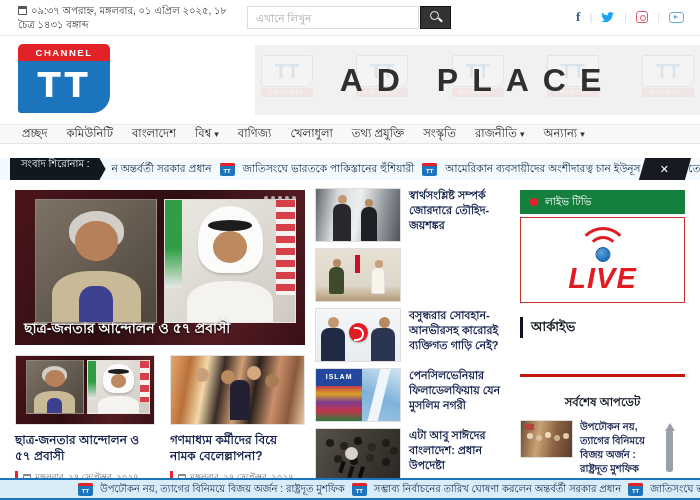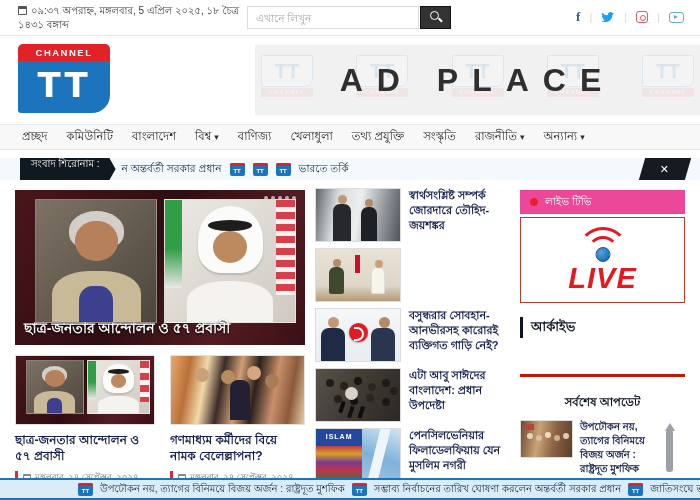--- a/index.html
+++ b/index.html
@@ -30,27 +30,27 @@
   .logo-channel { height:17px; background:#e32227; color:#fff; font-size:9.5px; font-weight:bold; letter-spacing:1.5px; text-align:center; line-height:17px; border-radius:5px 5px 0 0; }
   .logo-tt { height:52px; background:#1c74bc; border-radius:0 0 18px 3px; color:#fff; font-weight:bold; font-size:34px; letter-spacing:3px; text-align:center; line-height:48px; font-family:"DejaVu Sans",sans-serif; }
   .ad { position:absolute; left:255px; top:45px; width:445px; height:70px; background:#f1f1f1; overflow:hidden; cursor:pointer; }
   .ad-wms { position:absolute; inset:0; display:flex; justify-content:space-between; padding:10px 6px; opacity:.22; }
   .wm { width:52px; text-align:center; }
   .wm-tt { background:#fff; border:1px solid #9ec4e2; color:#8db9dd; font-weight:bold; font-size:20px; line-height:30px; height:32px; border-radius:2px 2px 8px 2px; }
   .wm-ch { background:#f0b9bb; color:#fff; font-size:6px; font-weight:bold; letter-spacing:1px; line-height:9px; height:9px; margin-top:1px; }
   .ad-text { position:absolute; inset:0; display:flex; align-items:center; justify-content:center; font-size:32px; letter-spacing:14px; color:#2f2f2f; font-weight:700; z-index:1; }
 
   
-  .nav { position:absolute; top:124px; left:0; right:0; height:26px; background:#f8f8f8; border-top:1px solid #ececec; border-bottom:1px solid #e3e3e3; display:flex; align-items:center; padding-left:22px; gap:19px; }
+  .nav { position:absolute; top:124px; left:0; right:0; height:20px; background:#f8f8f8; border-top:1px solid #ececec; border-bottom:1px solid #e3e3e3; display:flex; align-items:center; padding-left:22px; gap:19px; }
   .nav-item { font-size:11.5px; color:#1d1d1d; cursor:pointer; white-space:nowrap; display:flex; align-items:center; gap:3px; }
   .chev { font-size:9px; color:#333; }
 
   
   .ticker { position:absolute; top:158px; left:0; right:0; height:22px; background:#f3f9fd; display:flex; align-items:center; overflow:hidden; }
-  .ticker-label { position:relative; z-index:2; margin-left:20px; background:#101820; color:#fff; font-size:10px; height:32px; line-height:22px; padding:0 16px 0 11px; white-space:nowrap; clip-path:polygon(0 0,calc(100% - 9px) 0,100% 50%,calc(100% - 9px) 100%,0 100%); }
+  .ticker-label { position:relative; z-index:2; margin-left:10px; background:#101820; color:#fff; font-size:10px; height:32px; line-height:22px; padding:0 16px 0 11px; white-space:nowrap; clip-path:polygon(0 0,calc(100% - 9px) 0,100% 50%,calc(100% - 9px) 100%,0 100%); }
   .ticker-items { display:flex; align-items:center; gap:8px; margin-left:6px; white-space:nowrap; font-size:10.5px; color:#0e2a47; }
   .ticker-items a { cursor:pointer; }
   .tt-mini { display:inline-block; width:15px; height:13px; background:#1c74bc; border-radius:2px; position:relative; color:#fff; font-size:6px; font-weight:bold; text-align:center; line-height:17px; flex-shrink:0; }
   .tt-mini::before { content:""; position:absolute; top:0; left:0; right:0; height:3.5px; background:#e32227; border-radius:2px 2px 0 0; }
   .ticker-close { position:absolute; right:12px; top:0; width:46px; height:22px; background:#171b21; transform:skewX(-16deg); cursor:pointer; z-index:3; display:flex; align-items:center; justify-content:center; }
   .ticker-close span { transform:skewX(16deg); color:#fff; font-size:11px; }
 
   
   .pp { position:relative; background:linear-gradient(120deg,#4a151b 0%,#2e0e12 45%,#531c22 75%,#3a1016 100%); overflow:hidden; }
   .ph { position:absolute; overflow:hidden; border:1px solid rgba(255,255,255,.25); }
@@ -111,21 +111,21 @@
   .th4 .p4l span { position:absolute; top:4px; left:0; right:0; text-align:center; color:#fff; font-size:7px; font-weight:bold; letter-spacing:1px; }
   .th4 .p4r { position:absolute; right:0; top:0; width:45%; height:100%; background:linear-gradient(200deg,#cfe3f2 0%,#7fb2d9 55%,#9ec6e4 100%); }
   .th4 .p4r::after { content:""; position:absolute; left:30%; top:-10%; width:26%; height:120%; background:#eef6fc; transform:rotate(14deg); }
   .th5 { background:linear-gradient(120deg,#57524a 0%,#3a3630 60%,#2c2824 100%); }
   .th5 .heads { position:absolute; left:10px; top:10px; width:8px; height:8px; border-radius:50%; background:#1f1c18;
     box-shadow:14px 3px 0 #262219, 28px -2px 0 #171411, 42px 4px 0 #2b2620, 56px 0 0 #1f1c18, 8px 16px 0 #242018, 24px 18px 0 #14120f, 40px 15px 0 #2b2620, 56px 19px 0 #1b1814, 64px 8px 0 #242018; }
   .th5 .speaker { position:absolute; left:34%; top:34%; width:13px; height:13px; border-radius:50%; background:#d8d2cb; }
   .th5 .mic { position:absolute; left:28%; top:62%; width:4px; height:12px; background:#0c0c0c; transform:rotate(18deg); box-shadow:10px 2px 0 #101010, 20px -1px 0 #0c0c0c; }
 
   
-  .live-h { position:absolute; left:520px; top:190px; width:165px; height:24px; background:#ec4899; color:#fff; font-size:10.5px; display:flex; align-items:center; gap:7px; padding-left:10px; }
+  .live-h { position:absolute; left:520px; top:190px; width:165px; height:24px; background:#15803d; color:#fff; font-size:10.5px; display:flex; align-items:center; gap:7px; padding-left:10px; }
   .red-dot { width:8px; height:8px; border-radius:50%; background:#e8212e; }
   .live-box { position:absolute; left:520px; top:217px; width:165px; height:86px; background:#fff; border:1px solid #c0392b; cursor:pointer; }
   .live-logo { position:relative; width:120px; height:66px; margin:9px auto 0;font-style:italic; }
   .arc { position:absolute; left:50%; border:3px solid #e11b22; border-radius:50%; border-bottom-color:transparent; border-left-color:transparent; border-right-color:transparent; transform:translateX(-50%); }
   .arc1 { top:0; width:52px; height:52px; }
   .arc2 { top:9px; width:32px; height:32px; }
   .globe { position:absolute; left:50%; top:20px; transform:translateX(-50%); width:15px; height:15px; border-radius:50%; background:radial-gradient(circle at 35% 35%, #5ea0d8, #1c74bc 70%); border:1px solid #10529a; z-index:2; }
   .live-word { position:absolute; left:0; right:0; bottom:0; text-align:center; font-size:29px; font-weight:900; color:#e11b22; letter-spacing:1px; line-height:1; }
   .archive-h { position:absolute; left:520px; top:317px; font-size:13px; font-weight:bold; color:#0e1520; border-left:3px solid #0e1520; padding-left:8px; }
   .archive-row { position:absolute; left:520px; top:344px; width:165px; display:flex; }
@@ -146,21 +146,21 @@
   
   .bticker { position:absolute; left:0; right:0; top:478px; height:22px; background:#d9ecf8; border-top:2px solid #1b75bc; border-bottom:2px solid #1b75bc; display:flex; align-items:center; gap:7px; padding-left:78px; font-size:10px; color:#0e2a47; overflow:hidden; white-space:nowrap; }
   .bticker a { cursor:pointer; }
 </style>
 </head>
 <body>
 
 <div class="page">
 
   <div class="topbar">
-    <div class="datetime"><span class="cal-icon"></span><span>০৯:৩৭ অপরাহ্ন, মঙ্গলবার, 5 এপ্রিল ২০২৫, ১৮ চৈত্র ১৪৩১ বঙ্গাব্দ</span></div>
+    <div class="datetime"><span class="cal-icon"></span><span>০৯:৩৭ অপরাহ্ন, মঙ্গলবার, ০১ এপ্রিল ২০২৫, ১৮ চৈত্র ১৪৩১ বঙ্গাব্দ</span></div>
     <input class="search-input" placeholder="এখানে লিখুন" style="">
     <div class="search-btn">
         <span class="mag"></span>
       </div>
     <div class="social">
       <span class="ic-fb">f</span>
       <span class="sep">|</span>
       <svg class="ic-tw" viewBox="0 0 16 13">
           <path fill="#1da1f2" d="M15.5 1.6c-.55.24-1.13.4-1.73.48A3 3 0 0 0 15.1.42a6 6 0 0 1-1.9.73A3 3 0 0 0 8 3.9 8.5 8.5 0 0 1 1.1.78 3 3 0 0 0 2 4.8a3 3 0 0 1-1.36-.38v.04a3 3 0 0 0 2.4 2.94 3 3 0 0 1-1.35.05 3 3 0 0 0 2.8 2.08A6 6 0 0 1 .1 10.8a8.5 8.5 0 0 0 4.6 1.35c5.5 0 8.52-4.56 8.52-8.52v-.39c.58-.42 1.1-.95 1.5-1.55z"></path>
         </svg>
@@ -235,21 +235,23 @@
         <span>অন্যান্য</span>
         <span class="chev">▾</span>
       </span>
   </div>
 
   <div class="ticker">
     <span class="ticker-label">সংবাদ শিরোনাম :</span>
     <span class="ticker-items">
       <a>ন অন্তর্বর্তী সরকার প্রধান</a>
       <span class="tt-mini">TT</span>
+      <a>জাতিসংঘে ভারতকে পাকিস্তানের হুঁশিয়ারী</a>
       <span class="tt-mini">TT</span>
+      <a>আমেরিকান ব্যবসায়ীদের অংশীদারত্ব চান ইউনূস</a>
       <span class="tt-mini">TT</span>
       <a>ভারতে তর্কি</a>
     </span>
     <span class="ticker-close">
         <span>✕</span>
       </span>
   </div>
 
   <div class="featured pp">
     <div class="dots">
@@ -329,35 +331,35 @@
     </div>
     <div class="mid-item">
       <div class="mid-thumb th3">
           <div class="f1"></div>
           <div class="f2"></div>
           <div class="logo-c"></div>
         </div>
       <div class="mid-title">বসুন্ধরার সোবহান-আনভীরসহ কারোরই ব্যক্তিগত গাড়ি নেই?</div>
     </div>
     <div class="mid-item">
-      <div class="mid-thumb th5">
-          <div class="heads"></div>
-          <div class="speaker"></div>
-          <div class="mic"></div>
-        </div>
-      <div class="mid-title">এটা আবু সাঈদের বাংলাদেশ: প্রধান উপদেষ্টা</div>
-    </div>
-    <div class="mid-item">
       <div class="mid-thumb th4">
           <div class="p4l">
             <span>ISLAM</span>
           </div>
           <div class="p4r"></div>
         </div>
       <div class="mid-title">পেনসিলভেনিয়ার ফিলাডেলফিয়ায় যেন মুসলিম নগরী</div>
+    </div>
+    <div class="mid-item">
+      <div class="mid-thumb th5">
+          <div class="heads"></div>
+          <div class="speaker"></div>
+          <div class="mic"></div>
+        </div>
+      <div class="mid-title">এটা আবু সাঈদের বাংলাদেশ: প্রধান উপদেষ্টা</div>
     </div>
   </div>
 
   <div class="live-h">
       <span class="red-dot"></span>
       <span>লাইভ টিভি</span>
     </div>
   <div class="live-box">
     <div class="live-logo">
       <div class="arc arc1"></div>

